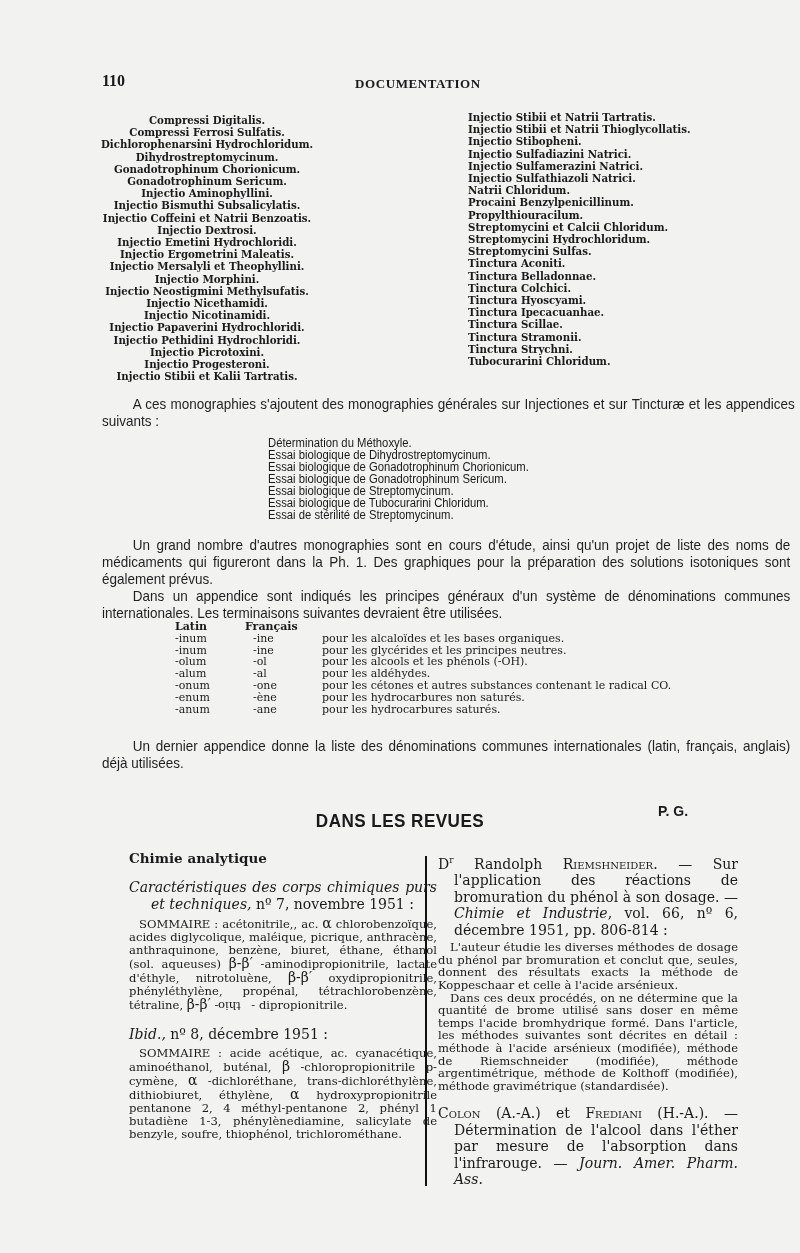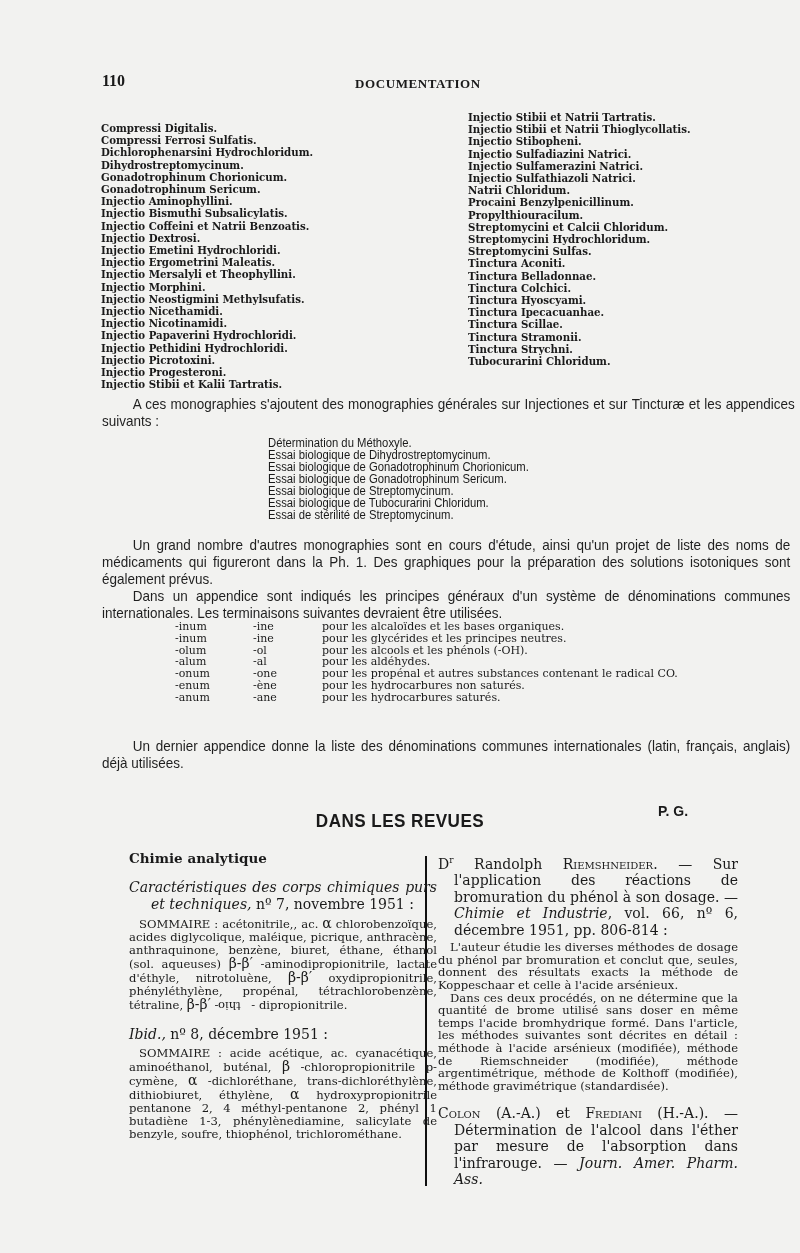--- a/index.html
+++ b/index.html
@@ -12,21 +12,21 @@
     font-family: "DejaVu Serif", serif;
   }
   .abs { position: absolute; }
   
   #page-number { left: 102px; top: 72px; font-size: 16px; font-family: "Liberation Serif", serif; font-weight: bold; }
   #running-head { left: 355px; top: 76px; font-size: 13px; font-family: "Liberation Serif", serif; font-weight: bold; letter-spacing: 0.6px; }
 
   
   .drug-list { font-family: "DejaVu Serif", serif; font-size: 11px; line-height: 12.2px; font-weight: 600; }
   .drug-list div { white-space: nowrap; transform: scaleX(0.93); transform-origin: left; }
-  #list-left { left: 101px; top: 123px; }
+  #list-left { left: 101px; top: 115px; text-align: center; }
   #list-right { left: 440px; top: 112px; margin-left: 28px; }
 
   
   .prose { font-family: "Liberation Sans", sans-serif; font-size: 14.5px; line-height: 17px; color: #1f1f1f; transform: scaleX(0.93); transform-origin: left; }
   .prose p { margin: 0; }
   .indent { text-indent: 33px; }
   #intro-para { left: 102px; top: 396px; width: 745px; text-align: justify; }
   #appendix-list { left: 268px; top: 437px; font-family: "Liberation Sans", sans-serif; font-size: 12px; line-height: 12px; transform: scaleX(0.94); transform-origin: left; }
   #appendix-list div { white-space: nowrap; }
   #para-2 { left: 102px; top: 537px; width: 740px; text-align: justify; }
@@ -129,20 +129,25 @@
     <div>Essai biologique de Tubocurarini Chloridum.</div>
     <div>Essai de stérilité de Streptomycinum.</div>
   </div>
 
 <div class="abs prose" id="para-2">
   <p class="indent">Un grand nombre d'autres monographies sont en cours d'étude, ainsi qu'un projet de liste des noms de médicaments qui figureront dans la Ph. 1. Des graphiques pour la préparation des solutions isotoniques sont également prévus.</p>
   <p class="indent">Dans un appendice sont indiqués les principes généraux d'un système de dénominations communes internationales. Les terminaisons suivantes devraient être utilisées.</p>
 </div>
 
 <div class="abs" id="suffix-table">
+  <div class="row hdr">
+    <span class="c1">Latin</span>
+    <span class="c2">Français</span>
+    <span></span>
+  </div>
   <div id="suffix-rows">
       <div class="row">
         <span class="c1">-inum</span>
         <span class="c2">-ine</span>
         <span class="c3">pour les alcaloïdes et les bases organiques.</span>
       </div>
       <div class="row">
         <span class="c1">-inum</span>
         <span class="c2">-ine</span>
         <span class="c3">pour les glycérides et les principes neutres.</span>
@@ -153,21 +158,21 @@
         <span class="c3">pour les alcools et les phénols (-OH).</span>
       </div>
       <div class="row">
         <span class="c1">-alum</span>
         <span class="c2">-al</span>
         <span class="c3">pour les aldéhydes.</span>
       </div>
       <div class="row">
         <span class="c1">-onum</span>
         <span class="c2">-one</span>
-        <span class="c3">pour les propénal et autres substances contenant le radical CO.</span>
+        <span class="c3">pour les cétones et autres substances contenant le radical CO.</span>
       </div>
       <div class="row">
         <span class="c1">-enum</span>
         <span class="c2">-ène</span>
         <span class="c3">pour les hydrocarbures non saturés.</span>
       </div>
       <div class="row">
         <span class="c1">-anum</span>
         <span class="c2">-ane</span>
         <span class="c3">pour les hydrocarbures saturés.</span>

